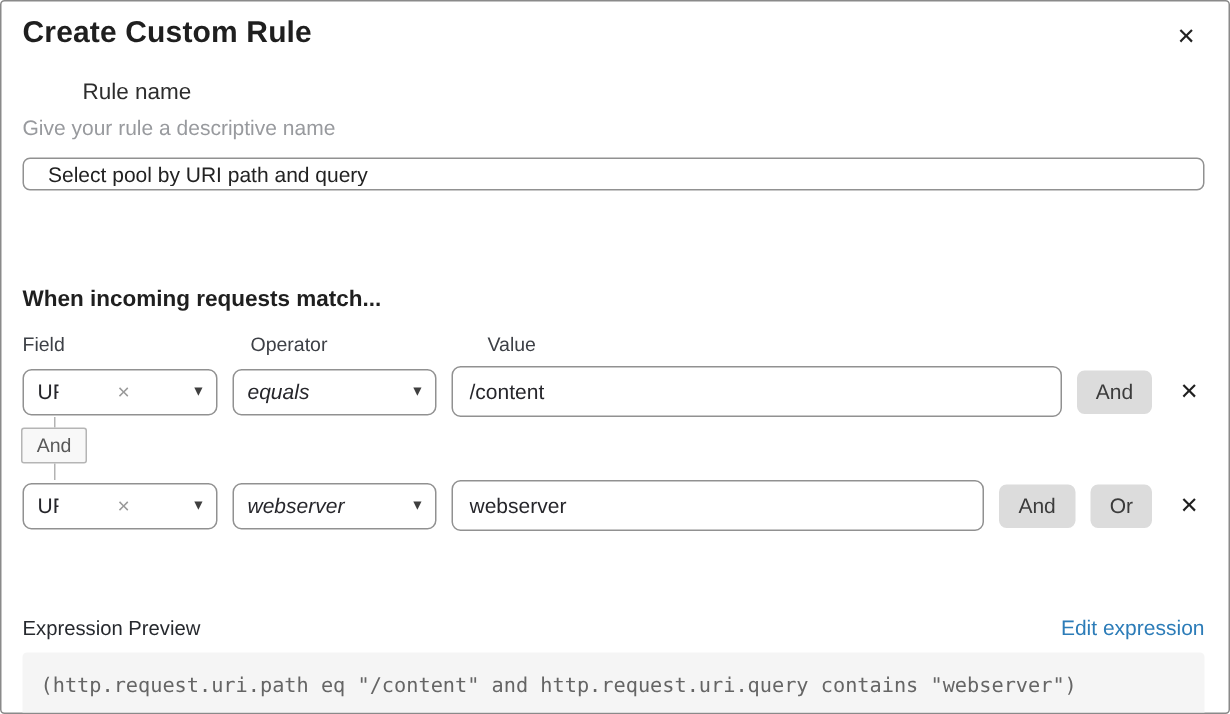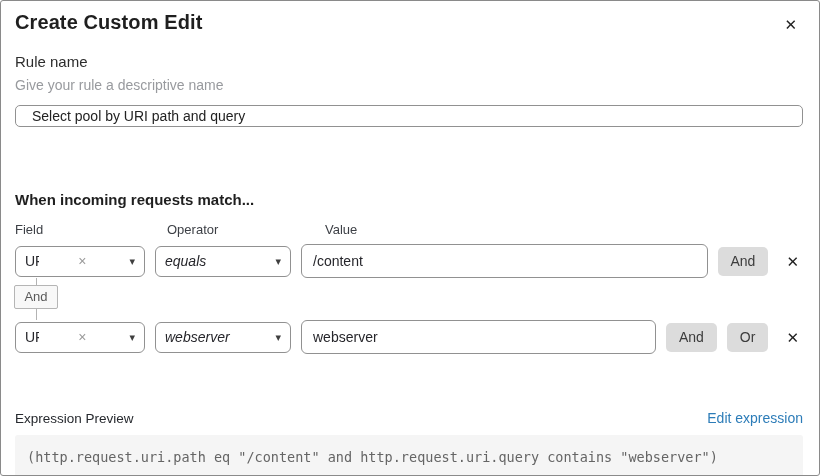--- a/index.html
+++ b/index.html
@@ -26,21 +26,21 @@
   .close-btn {
     position: absolute; top: 2px; right: 2px;
     background: none; border: none; cursor: pointer;
     font-size: 15px; font-weight: 700; color: #222;
     line-height: 1; padding: 4px;
     font-family: inherit;
   }
 
   
   .rule-name { margin-top: 19px; }
-  .rule-name .lbl { font-size: 15px; color: #2d2d2d; }
+  .rule-name .lbl { font-size: 15px; color: #2d2d2d; margin-left: 40px; }
   .rule-name .helper { font-size: 14px; color: #989a9e; margin-top: 7px; }
   .text-input {
     width: 100%; height: 22px; margin-top: 12px;
     border: 1px solid #919191; border-radius: 5px;
     padding: 0 16px; font-size: 14px; color: #222;
     font-family: inherit; background: #fff; outline: none;
   }
 
   
   .match { margin-top: 64px; }
@@ -97,21 +97,21 @@
     font-size: 13.5px; color: #656565; white-space: pre; overflow: hidden;
   }
 </style>
 </head>
 <body>
 
 <div class="modal">
   <div class="content">
 
     <div class="hdr">
-      <h1>Create Custom Edit</h1>
+      <h1>Create Custom Rule</h1>
       <button class="close-btn">✕</button>
     </div>
 
     <div class="rule-name">
       <div class="lbl">Rule name</div>
       <div class="helper">Give your rule a descriptive name</div>
       <input class="text-input" type="text" value="Select pool by URI path and query" style="">
     </div>
 
     <div class="match">

